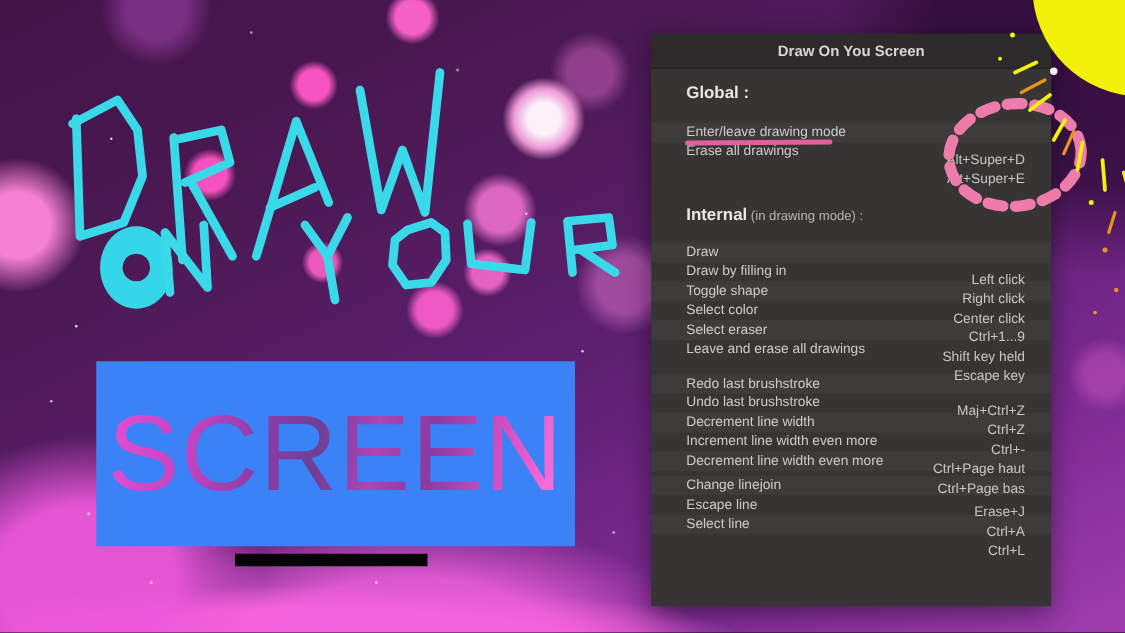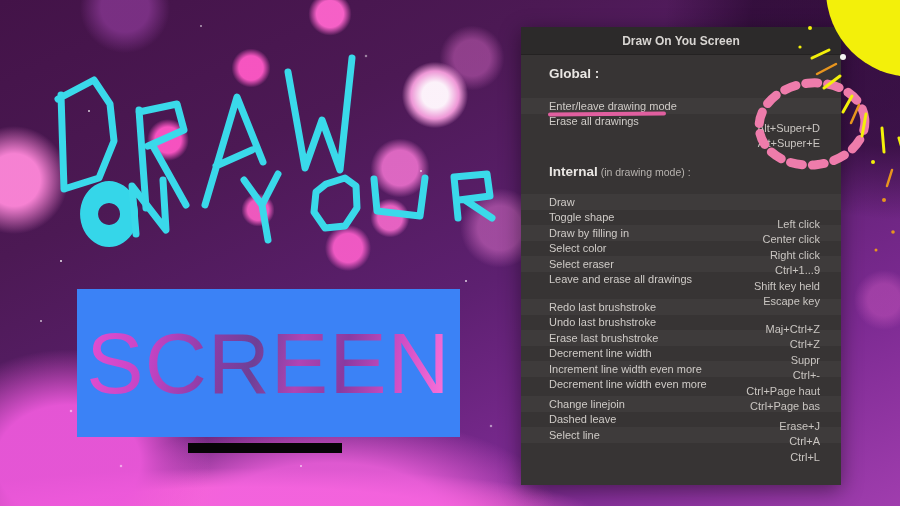--- a/index.html
+++ b/index.html
@@ -156,28 +156,28 @@
           </div>
         </div>
         <div class="sec">
           <div class="sec-header"><span class="h">Internal</span><span class="note"> (in drawing mode) :</span></div>
           <div class="rows">
             <div class="row">
               <span class="label">Draw</span>
               <span class="key">Left click</span>
             </div>
             <div class="row">
+              <span class="label">Draw by filling in</span>
+              <span class="key">Right click</span>
+            </div>
+            <div class="row">
               <span class="label">Toggle shape</span>
               <span class="key">Center click</span>
             </div>
             <div class="row">
-              <span class="label">Draw by filling in</span>
-              <span class="key">Right click</span>
-            </div>
-            <div class="row">
               <span class="label">Select color</span>
               <span class="key">Ctrl+1...9</span>
             </div>
             <div class="row">
               <span class="label">Select eraser</span>
               <span class="key">Shift key held</span>
             </div>
             <div class="row">
               <span class="label">Leave and erase all drawings</span>
               <span class="key">Escape key</span>
@@ -188,45 +188,41 @@
           <div class="rows">
             <div class="row">
               <span class="label">Redo last brushstroke</span>
               <span class="key">Maj+Ctrl+Z</span>
             </div>
             <div class="row">
               <span class="label">Undo last brushstroke</span>
               <span class="key">Ctrl+Z</span>
             </div>
             <div class="row">
-              <span class="label">Erase last brushstroke</span>
-              <span class="key">Suppr</span>
-            </div>
-            <div class="row">
               <span class="label">Decrement line width</span>
               <span class="key">Ctrl+-</span>
             </div>
             <div class="row">
               <span class="label">Increment line width even more</span>
               <span class="key">Ctrl+Page haut</span>
             </div>
             <div class="row">
               <span class="label">Decrement line width even more</span>
               <span class="key">Ctrl+Page bas</span>
             </div>
           </div>
         </div>
         <div class="sec">
           <div class="rows">
             <div class="row">
               <span class="label">Change linejoin</span>
               <span class="key">Erase+J</span>
             </div>
             <div class="row">
-              <span class="label">Dashed leave</span>
+              <span class="label">Escape line</span>
               <span class="key">Ctrl+A</span>
             </div>
             <div class="row">
               <span class="label">Select line</span>
               <span class="key">Ctrl+L</span>
             </div>
           </div>
         </div>
       </div>
   </div>

